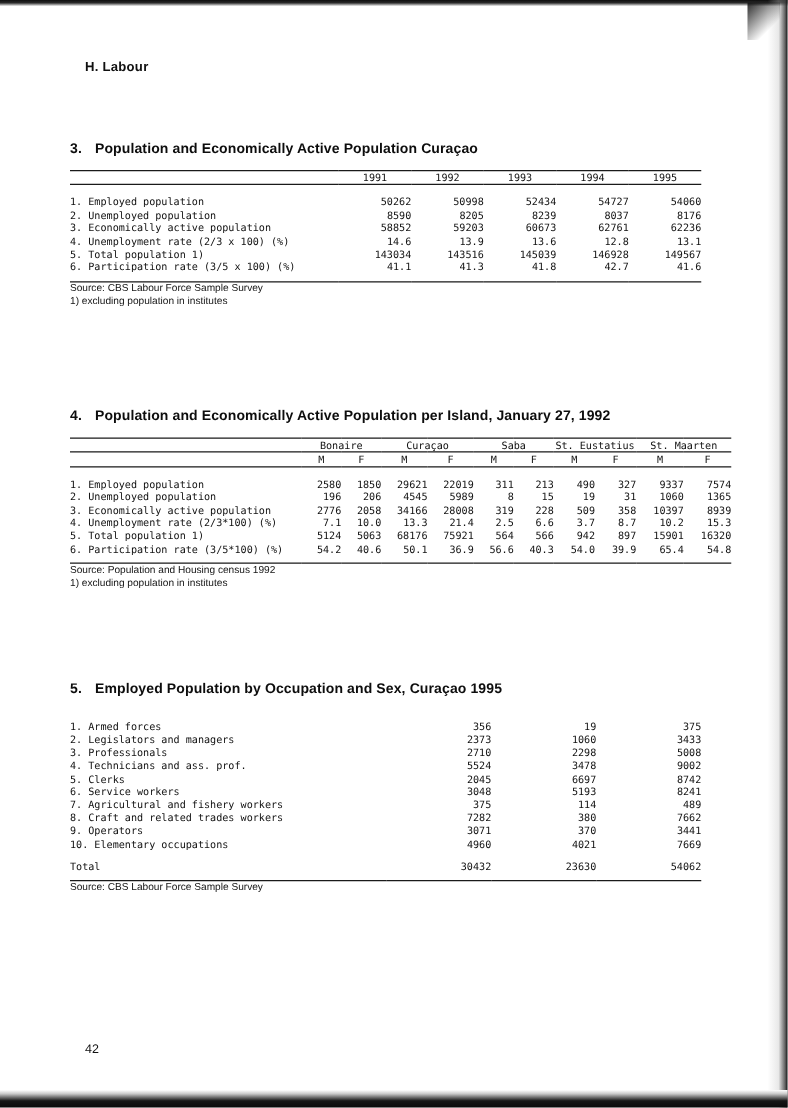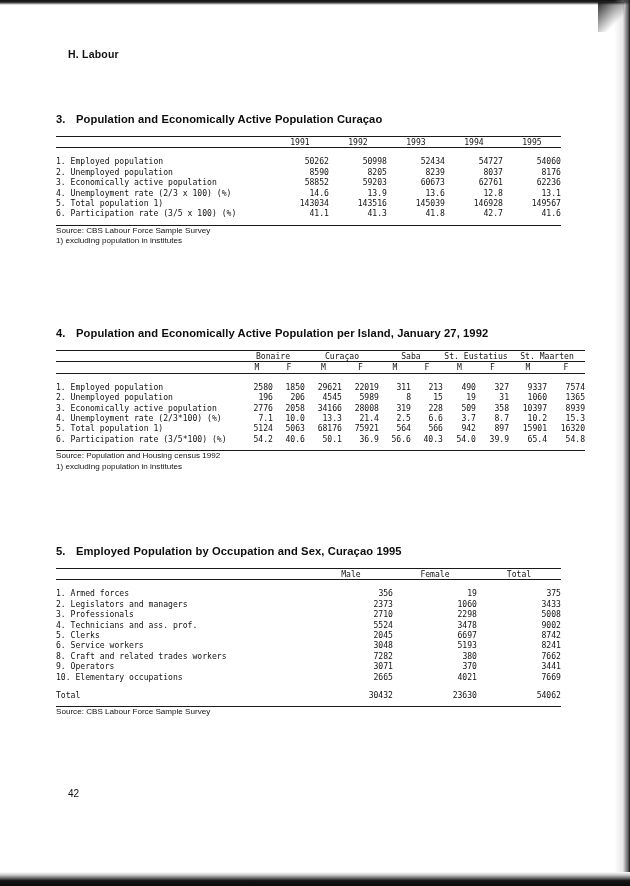--- a/index.html
+++ b/index.html
@@ -116,21 +116,21 @@
     font-size: 8.1px;
     line-height: 10.6px;
     color: #131313;
     white-space: pre-line;
   }
 
   
   .folio {
     position: absolute;
     left: 68px;
-    top: 788px;
+    top: 834px;
     font-family: "Liberation Sans", sans-serif;
     font-size: 10px;
     color: #111111;
   }
 </style>
 </head>
 <body>
 
 <div class="page">
 
@@ -360,26 +360,20 @@
     </div>
 
     <table class="data">
       <colgroup>
         <col style="width:253px">
         <col style="width:84px">
           <col style="width:84px">
           <col style="width:84px">
       </colgroup>
       <tbody>
-        <tr class="hrow rule-top rule-mid">
-          <td class="lbl"></td>
-          <td>Male</td>
-          <td>Female</td>
-          <td>Total</td>
-        </tr>
         <tr class="spacer-row">
             <td colspan="4"></td>
           </tr>
 
         <tr>
           <td class="lbl"> 1. Armed forces</td>
           <td class="num-cell">356</td>
           <td class="num-cell">19</td>
           <td class="num-cell">375</td>
         </tr>
@@ -407,34 +401,40 @@
           <td class="num-cell">6697</td>
           <td class="num-cell">8742</td>
         </tr>
         <tr>
           <td class="lbl"> 6. Service workers</td>
           <td class="num-cell">3048</td>
           <td class="num-cell">5193</td>
           <td class="num-cell">8241</td>
         </tr>
         <tr>
+          <td class="lbl"> 7. Agricultural and fishery workers</td>
+          <td class="num-cell">375</td>
+          <td class="num-cell">114</td>
+          <td class="num-cell">489</td>
+        </tr>
+        <tr>
           <td class="lbl"> 8. Craft and related trades workers</td>
           <td class="num-cell">7282</td>
           <td class="num-cell">380</td>
           <td class="num-cell">7662</td>
         </tr>
         <tr>
           <td class="lbl"> 9. Operators</td>
           <td class="num-cell">3071</td>
           <td class="num-cell">370</td>
           <td class="num-cell">3441</td>
         </tr>
         <tr>
           <td class="lbl">10. Elementary occupations</td>
-          <td class="num-cell">2665</td>
+          <td class="num-cell">4960</td>
           <td class="num-cell">4021</td>
           <td class="num-cell">7669</td>
         </tr>
 
         <tr class="spacer-row">
             <td colspan="4"></td>
           </tr>
 
         <tr>
           <td class="lbl">    Total</td>

